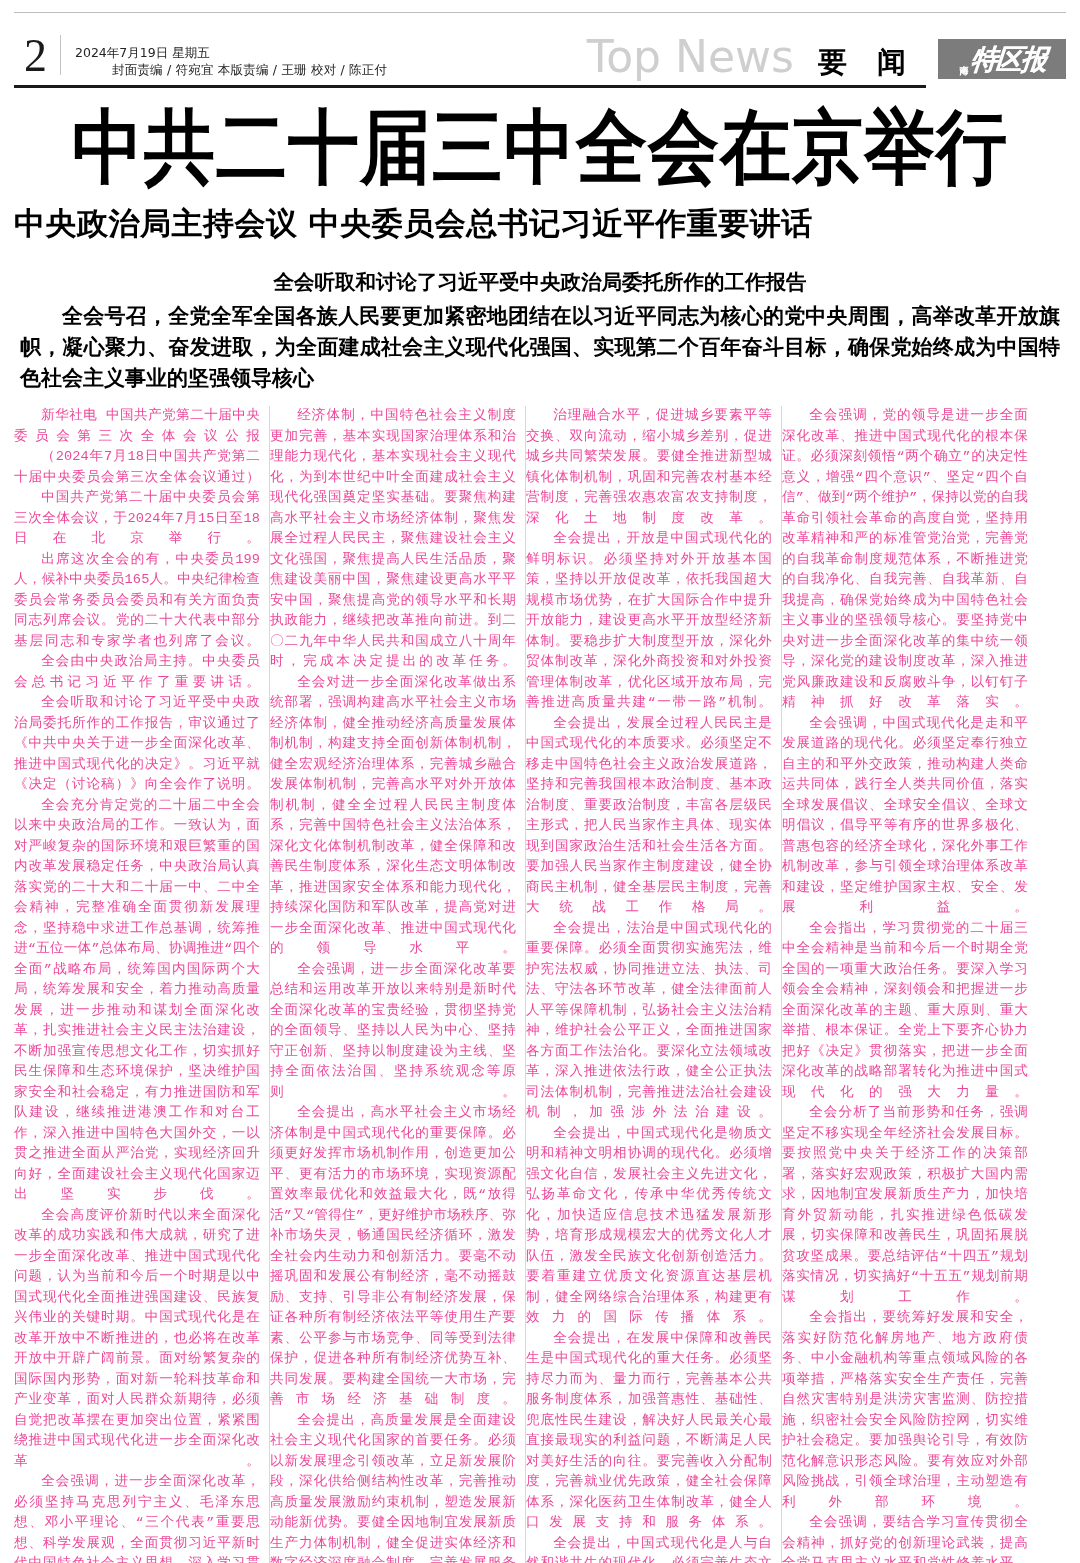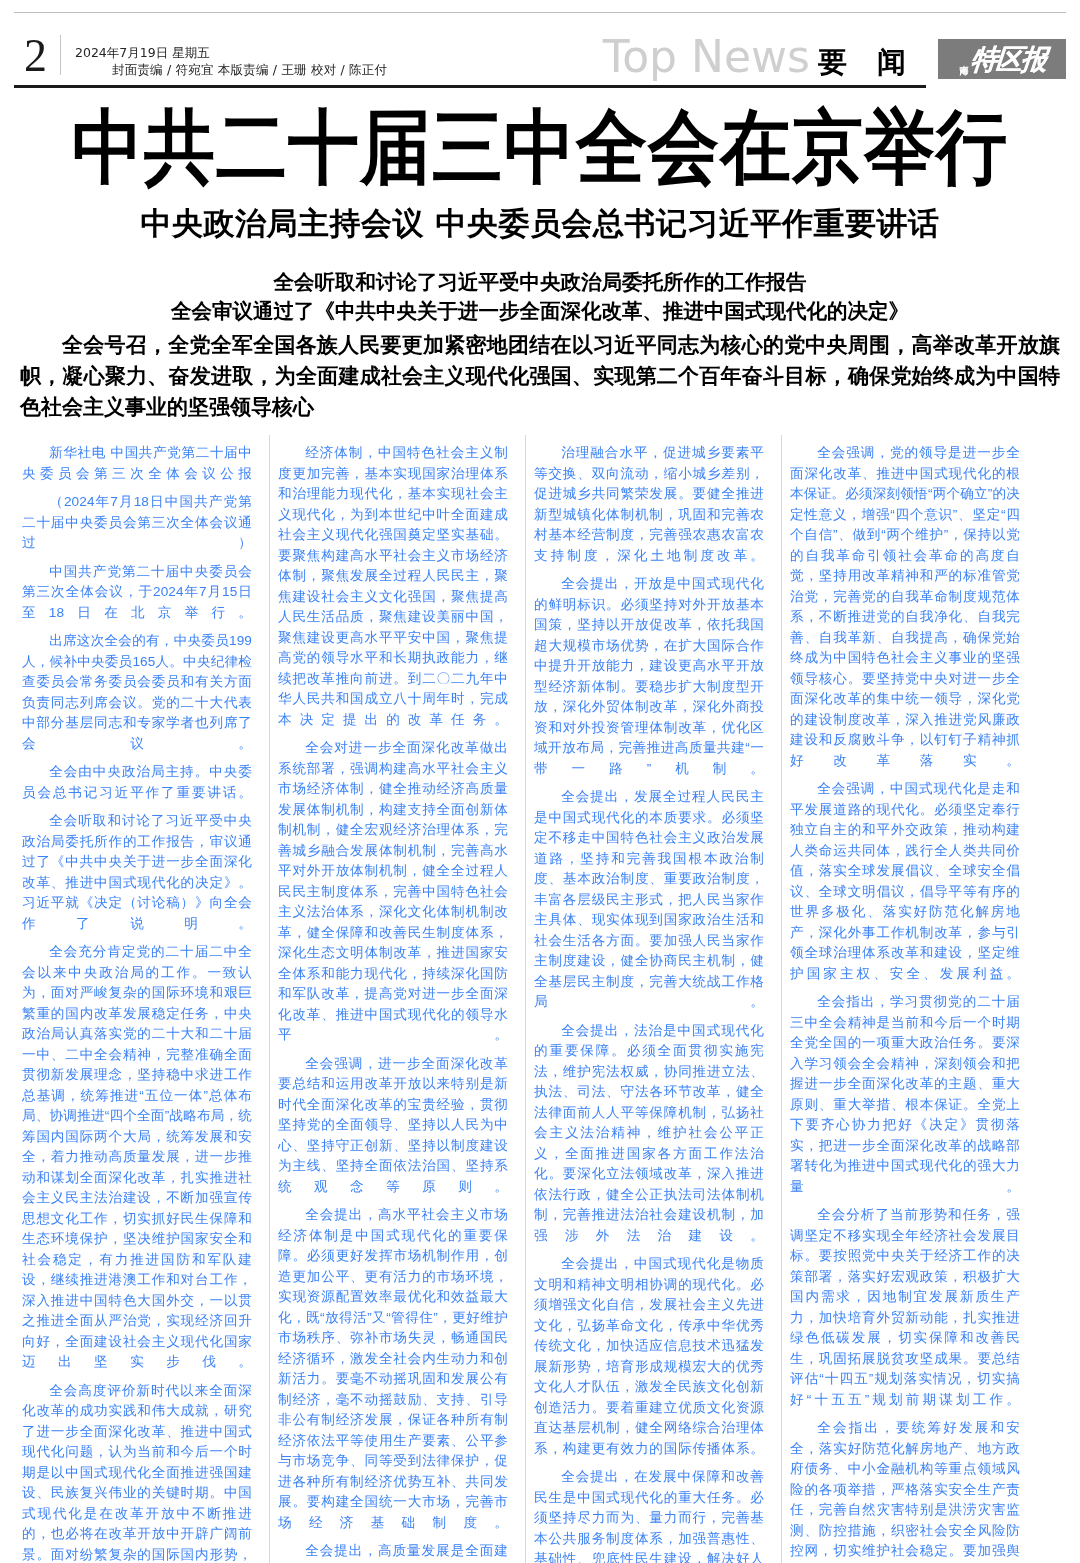--- a/index.html
+++ b/index.html
@@ -62,21 +62,21 @@
     padding-bottom: 3px;
     white-space: nowrap;
   }
   .dateline .line2 { letter-spacing: 0.2px; margin-left: 37px; }
 
   .masthead-spacer { flex: 1 1 auto; }
 
   .topnews-wrap {
     display: flex;
     align-items: baseline;
-    gap: 8px;
+    gap: 24px;
     padding-bottom: 2px;
   }
   .topnews-en {
     font-family: "DejaVu Sans", "Liberation Sans", sans-serif;
     font-size: 44px;
     line-height: 44px;
     font-weight: 400;
     color: #cfcfcf;
     letter-spacing: 0px;
     white-space: nowrap;
@@ -145,21 +145,20 @@
     font-size: 71px;
     line-height: 80px;
     letter-spacing: 1px;
     color: #000;
     margin-top: 14px;
     transform: scaleY(1.14);
     transform-origin: center top;
     white-space: nowrap;
   }
   .subhead {
-    text-align: center;
     font-family: "DejaVu Sans", "Liberation Sans", sans-serif;
     font-weight: 700;
     font-size: 31px;
     line-height: 38px;
     color: #000;
     margin-top: 22px;
     letter-spacing: 0.5px;
     white-space: nowrap;
   }
 
@@ -201,25 +200,25 @@
     padding-right: 9px;
     box-sizing: content-box;
   }
   .col-sep {
     width: 1px;
     background: #d8d8d8;
     flex: 0 0 1px;
     align-self: stretch;
   }
   .col p {
-    margin: 8px;
-    font-family: Liberation Sans, sans-serif;
+    margin: 0;
+    font-family: Liberation Mono, monospace;
     font-size: 13.6px;
     line-height: 20.5px;
-    color: #3b82f6;
+    color: #ec4899;
     text-align: justify;
     text-align-last: justify;
     text-indent: 2em;
     letter-spacing: 0.1px;
     word-break: break-all;
   }
 </style>
 </head>
 <body>
 
@@ -251,21 +250,20 @@
   <div class="rule-row">
     <div class="masthead-rule"></div>
     <div class="gap"></div>
   </div>
 
   <div class="headline">中共二十届三中全会在京举行</div>
   <div class="subhead">中央政治局主持会议  中央委员会总书记习近平作重要讲话</div>
 
   <div class="lead">
     <div class="lead-line">全会听取和讨论了习近平受中央政治局委托所作的工作报告</div>
-    <div class="lead-line">全会审议通过了《中共中央关于进一步全面深化改革、推进中国式现代化的决定》</div>
     <div class="lead-para">全会号召，全党全军全国各族人民要更加紧密地团结在以习近平同志为核心的党中央周围，高举改革开放旗帜，凝心聚力、奋发进取，为全面建成社会主义现代化强国、实现第二个百年奋斗目标，确保党始终成为中国特色社会主义事业的坚强领导核心</div>
   </div>
 
   <div class="cols">
 
     <div class="col">
         <p>新华社电  中国共产党第二十届中央委员会第三次全体会议公报</p>
         <p>（2024年7月18日中国共产党第二十届中央委员会第三次全体会议通过）</p>
         <p>中国共产党第二十届中央委员会第三次全体会议，于2024年7月15日至18日在北京举行。</p>
         <p>出席这次全会的有，中央委员199人，候补中央委员165人。中央纪律检查委员会常务委员会委员和有关方面负责同志列席会议。党的二十大代表中部分基层同志和专家学者也列席了会议。</p>
@@ -292,21 +290,21 @@
         <p>全会提出，发展全过程人民民主是中国式现代化的本质要求。必须坚定不移走中国特色社会主义政治发展道路，坚持和完善我国根本政治制度、基本政治制度、重要政治制度，丰富各层级民主形式，把人民当家作主具体、现实体现到国家政治生活和社会生活各方面。要加强人民当家作主制度建设，健全协商民主机制，健全基层民主制度，完善大统战工作格局。</p>
         <p>全会提出，法治是中国式现代化的重要保障。必须全面贯彻实施宪法，维护宪法权威，协同推进立法、执法、司法、守法各环节改革，健全法律面前人人平等保障机制，弘扬社会主义法治精神，维护社会公平正义，全面推进国家各方面工作法治化。要深化立法领域改革，深入推进依法行政，健全公正执法司法体制机制，完善推进法治社会建设机制，加强涉外法治建设。</p>
         <p>全会提出，中国式现代化是物质文明和精神文明相协调的现代化。必须增强文化自信，发展社会主义先进文化，弘扬革命文化，传承中华优秀传统文化，加快适应信息技术迅猛发展新形势，培育形成规模宏大的优秀文化人才队伍，激发全民族文化创新创造活力。要着重建立优质文化资源直达基层机制，健全网络综合治理体系，构建更有效力的国际传播体系。</p>
         <p>全会提出，在发展中保障和改善民生是中国式现代化的重大任务。必须坚持尽力而为、量力而行，完善基本公共服务制度体系，加强普惠性、基础性、兜底性民生建设，解决好人民最关心最直接最现实的利益问题，不断满足人民对美好生活的向往。要完善收入分配制度，完善就业优先政策，健全社会保障体系，深化医药卫生体制改革，健全人口发展支持和服务体系。</p>
         <p>全会提出，中国式现代化是人与自然和谐共生的现代化。必须完善生态文明制度体系，协同推进降碳、减污、扩绿、增长，积极应对气候变化，加快完善落实绿水青山就是金山银山理念的体制机制。要完善生态文明基础体制，健全生态环境治理体系，健全绿色低碳发展机制。</p>
       </div>
     <div class="col-sep"></div>
 
     <div class="col">
         <p>全会强调，党的领导是进一步全面深化改革、推进中国式现代化的根本保证。必须深刻领悟“两个确立”的决定性意义，增强“四个意识”、坚定“四个自信”、做到“两个维护”，保持以党的自我革命引领社会革命的高度自觉，坚持用改革精神和严的标准管党治党，完善党的自我革命制度规范体系，不断推进党的自我净化、自我完善、自我革新、自我提高，确保党始终成为中国特色社会主义事业的坚强领导核心。要坚持党中央对进一步全面深化改革的集中统一领导，深化党的建设制度改革，深入推进党风廉政建设和反腐败斗争，以钉钉子精神抓好改革落实。</p>
-        <p>全会强调，中国式现代化是走和平发展道路的现代化。必须坚定奉行独立自主的和平外交政策，推动构建人类命运共同体，践行全人类共同价值，落实全球发展倡议、全球安全倡议、全球文明倡议，倡导平等有序的世界多极化、落实好防范化解房地产，深化外事工作机制改革，参与引领全球治理体系改革和建设，坚定维护国家主权、安全、发展利益。</p>
+        <p>全会强调，中国式现代化是走和平发展道路的现代化。必须坚定奉行独立自主的和平外交政策，推动构建人类命运共同体，践行全人类共同价值，落实全球发展倡议、全球安全倡议、全球文明倡议，倡导平等有序的世界多极化、普惠包容的经济全球化，深化外事工作机制改革，参与引领全球治理体系改革和建设，坚定维护国家主权、安全、发展利益。</p>
         <p>全会指出，学习贯彻党的二十届三中全会精神是当前和今后一个时期全党全国的一项重大政治任务。要深入学习领会全会精神，深刻领会和把握进一步全面深化改革的主题、重大原则、重大举措、根本保证。全党上下要齐心协力把好《决定》贯彻落实，把进一步全面深化改革的战略部署转化为推进中国式现代化的强大力量。</p>
         <p>全会分析了当前形势和任务，强调坚定不移实现全年经济社会发展目标。要按照党中央关于经济工作的决策部署，落实好宏观政策，积极扩大国内需求，因地制宜发展新质生产力，加快培育外贸新动能，扎实推进绿色低碳发展，切实保障和改善民生，巩固拓展脱贫攻坚成果。要总结评估“十四五”规划落实情况，切实搞好“十五五”规划前期谋划工作。</p>
         <p>全会指出，要统筹好发展和安全，落实好防范化解房地产、地方政府债务、中小金融机构等重点领域风险的各项举措，严格落实安全生产责任，完善自然灾害特别是洪涝灾害监测、防控措施，织密社会安全风险防控网，切实维护社会稳定。要加强舆论引导，有效防范化解意识形态风险。要有效应对外部风险挑战，引领全球治理，主动塑造有利外部环境。</p>
         <p>全会强调，要结合学习宣传贯彻全会精神，抓好党的创新理论武装，提高全党马克思主义水平和党性修养水平，坚持不懈用习近平新时代中国特色社会主义思想凝心铸魂，推动全党深入学习贯彻党的创新理论。要巩固拓展主题教育成果，深化党史学习教育，维护党的团结统一，不断增强党的创造力、凝聚力、战斗力。</p>
       </div>
 
   </div>
 
 </div>
 

